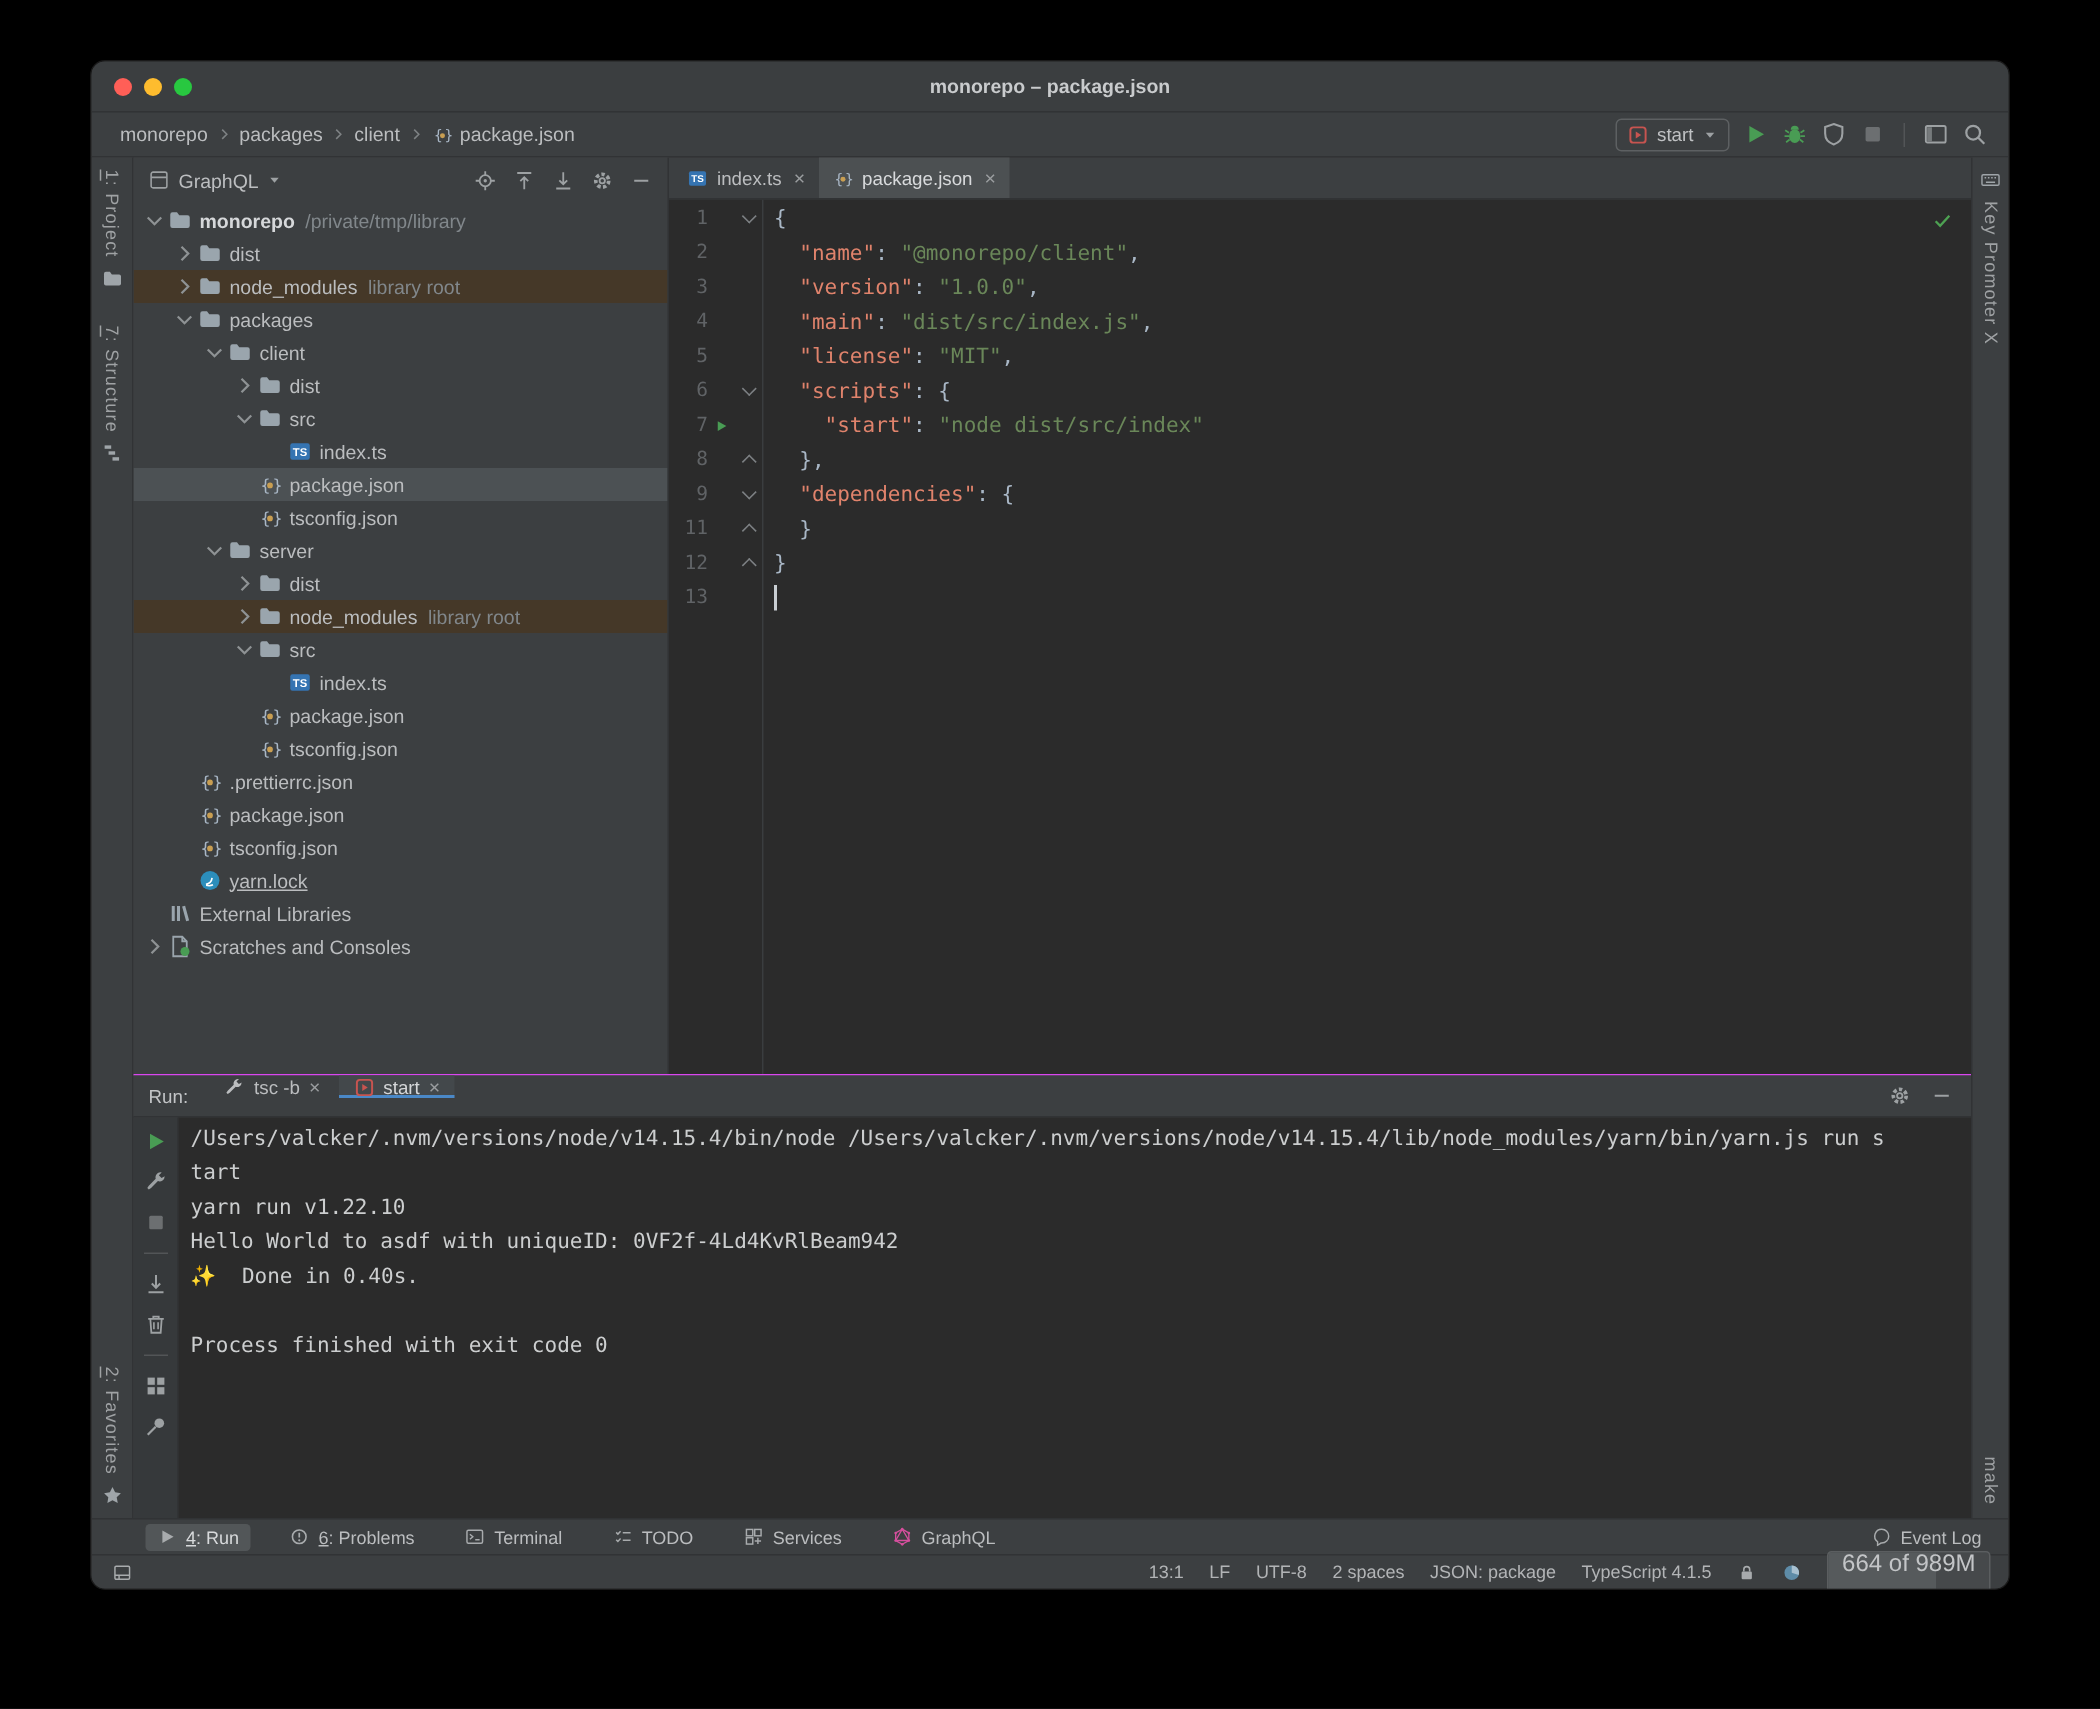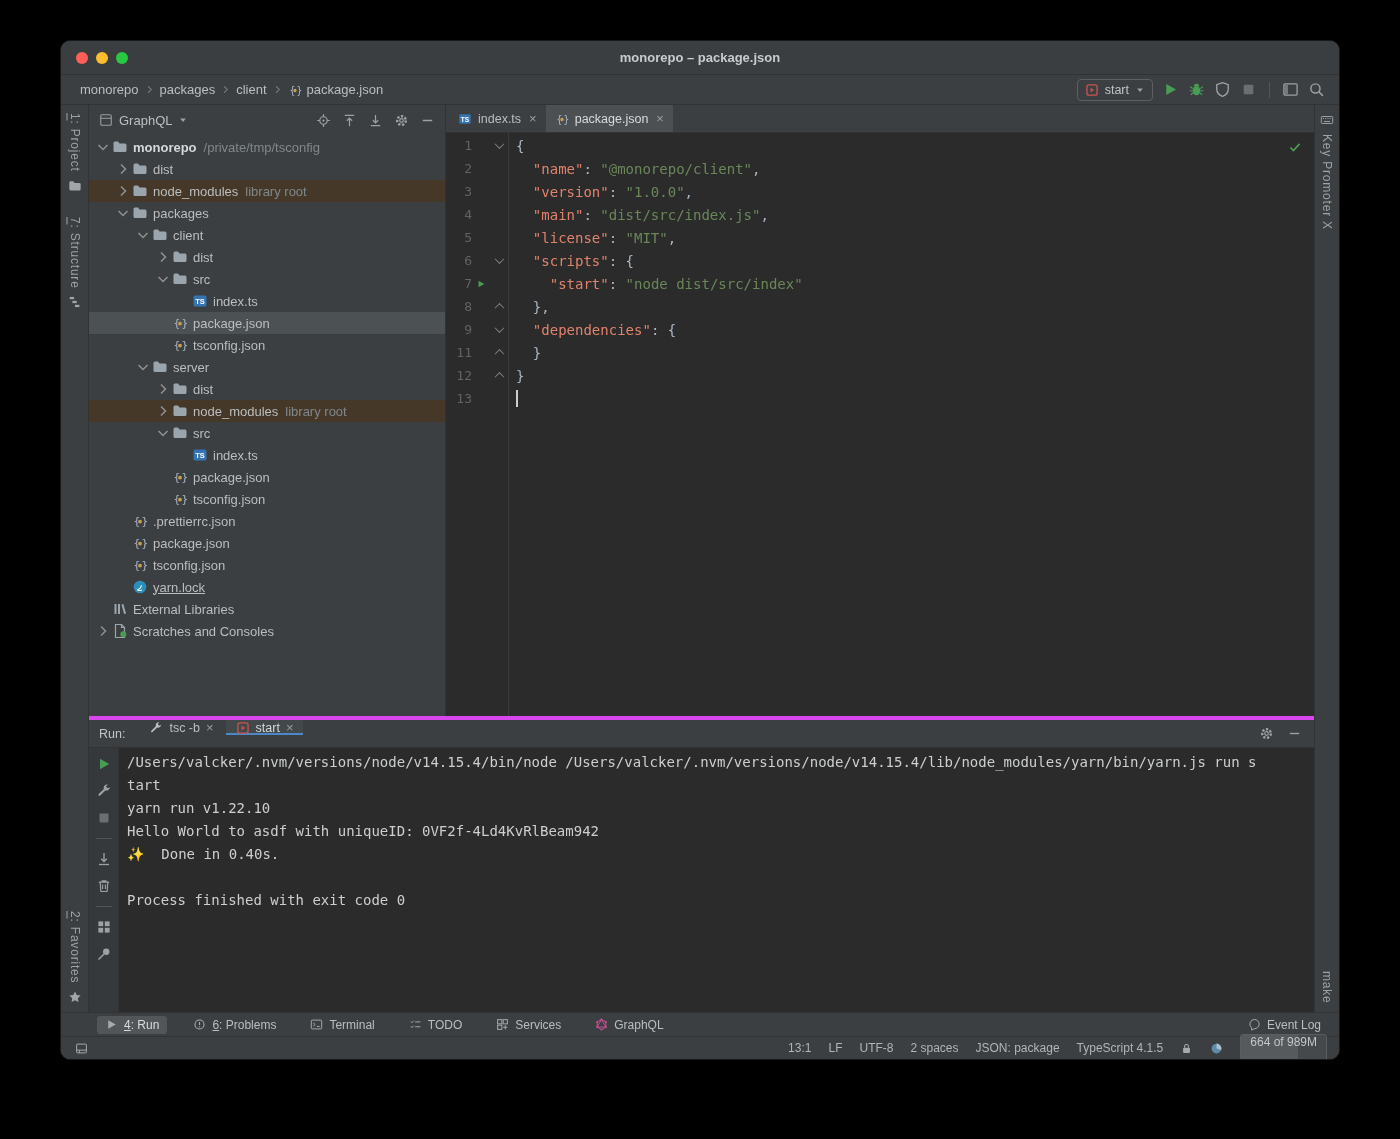--- a/index.html
+++ b/index.html
@@ -73,21 +73,21 @@
   .g-run .icon{width:10px;height:10px;color:#499C54}
   .g-fold{width:18px;display:flex;align-items:center;justify-content:center}
   .fold{display:inline-block;width:7px;height:7px;border-right:1.4px solid #7d8184;border-bottom:1.4px solid #7d8184}
   .fold.open{transform:rotate(45deg) translate(-1px,-1px)}
   .fold.close{transform:rotate(-135deg) translate(-1px,-1px)}
   .ctext{padding-left:8px;white-space:pre}
   .tk-p{color:#a9b7c6}.tk-k{color:#e0836c}.tk-s{color:#6a8759}
   .caret{display:inline-block;width:2px;height:17px;background:#c9ced3;vertical-align:middle}
 
   
-  .run-panel{height:296px;flex:none;display:flex;flex-direction:column;border-top:4px solid #d946ef}
+  .run-panel{height:296px;flex:none;display:flex;flex-direction:column;border-top:1px solid #d946ef}
   .run-header{height:28px;flex:none;display:flex;align-items:stretch;background:#3c3f41;border-bottom:1px solid #313335;font-size:12.5px;color:#bbbdbf}
   .run-label{display:flex;align-items:center;margin:0 14px 0 10px;color:#c2c4c6}
   .rtabs{display:flex;align-items:flex-start;gap:2px}
   .rtab{display:flex;align-items:center;gap:6px;padding:0 10px;color:#bbbdbf}
   .rtab.active{background:#43484b;box-shadow:inset 0 -2px 0 #4a88c7;color:#d5d7d9}
   .rtab .close{color:#9b9ea0;font-size:13px}
   .rh-icons{margin-left:auto;display:flex;align-items:center;gap:13px;padding-right:12px;color:#9da1a3}
   .rh-icons .icon{width:15px;height:15px}
   .run-content{flex:1;display:flex;min-height:0}
   .run-toolbar{width:30px;flex:none;background:#36393b;border-right:1px solid #313335;display:flex;flex-direction:column;align-items:center;gap:11px;padding-top:8px;color:#9da1a3}
@@ -102,21 +102,21 @@
   .toolbtns{height:24px;flex:none;display:flex;align-items:center;background:#3c3f41;border-top:1px solid #313335;font-size:12px;color:#bbbdbf;padding:0 10px 0 36px;gap:6px}
   .tbtn{display:flex;align-items:center;gap:6px;padding:2px 8px;border-radius:3px}
   .tbtn.active{background:#525658;color:#d8dadc}
   .tbtn .icon{width:13px;height:13px;color:#a8abad}
   .tbtn-right{margin-left:auto;display:flex;gap:6px}
   u{text-decoration:underline}
   .statusbar{height:23px;flex:none;display:flex;align-items:center;background:#3c3f41;border-top:1px solid #313335;font-size:12px;color:#b2b4b6;padding:0 12px 0 14px}
   .sb-right{margin-left:auto;display:flex;align-items:center;gap:17px}
   .sitem{white-space:nowrap}
   .sic{width:13px;height:13px;color:#a8abad}
-  .mem{font-size:12px;height:28px;line-height:15px;padding:0 9px;border:1px solid #5b5e60;border-radius:3px;background:linear-gradient(90deg,#565a5c 67%,#46494b 67%);color:#c3c5c7;white-space:nowrap}
+  .mem{font-size:16px;height:28px;line-height:15px;padding:0 9px;border:1px solid #5b5e60;border-radius:3px;background:linear-gradient(90deg,#565a5c 67%,#46494b 67%);color:#c3c5c7;white-space:nowrap}
 </style>
 </head>
 <body>
 
 <div class="window">
 
   <div class="titlebar">
     <div class="lights">
       <span class="light red"></span>
       <span class="light yellow"></span>
@@ -308,21 +308,21 @@
                   <svg viewBox="0 0 16 16">
                     <path d="M3.5 6 8 10.5 12.5 6" fill="none" stroke="currentColor" stroke-width="1.5"></path>
                   </svg>
                 </span>
                 <span class="icon titem ti-folder">
                   <svg viewBox="0 0 16 16">
                     <path d="M1.5 4A1.5 1.5 0 0 1 3 2.5h3l1.5 2H13A1.5 1.5 0 0 1 14.5 6v5.5A1.5 1.5 0 0 1 13 13H3a1.5 1.5 0 0 1-1.5-1.5z" fill="currentColor"></path>
                   </svg>
                 </span>
                 <span class="tlabel bold">monorepo</span>
-                <span class="thint">/private/tmp/tsconfig</span>
+                <span class="thint">/private/tmp/library</span>
               </div>
               <div class="trow" style="padding-left: 26px;">
                 <span class="icon chev">
                   <svg viewBox="0 0 16 16">
                     <path d="M6 3.5 10.5 8 6 12.5" fill="none" stroke="currentColor" stroke-width="1.5"></path>
                   </svg>
                 </span>
                 <span class="icon titem ti-folder">
                   <svg viewBox="0 0 16 16">
                     <path d="M1.5 4A1.5 1.5 0 0 1 3 2.5h3l1.5 2H13A1.5 1.5 0 0 1 14.5 6v5.5A1.5 1.5 0 0 1 13 13H3a1.5 1.5 0 0 1-1.5-1.5z" fill="currentColor"></path>

